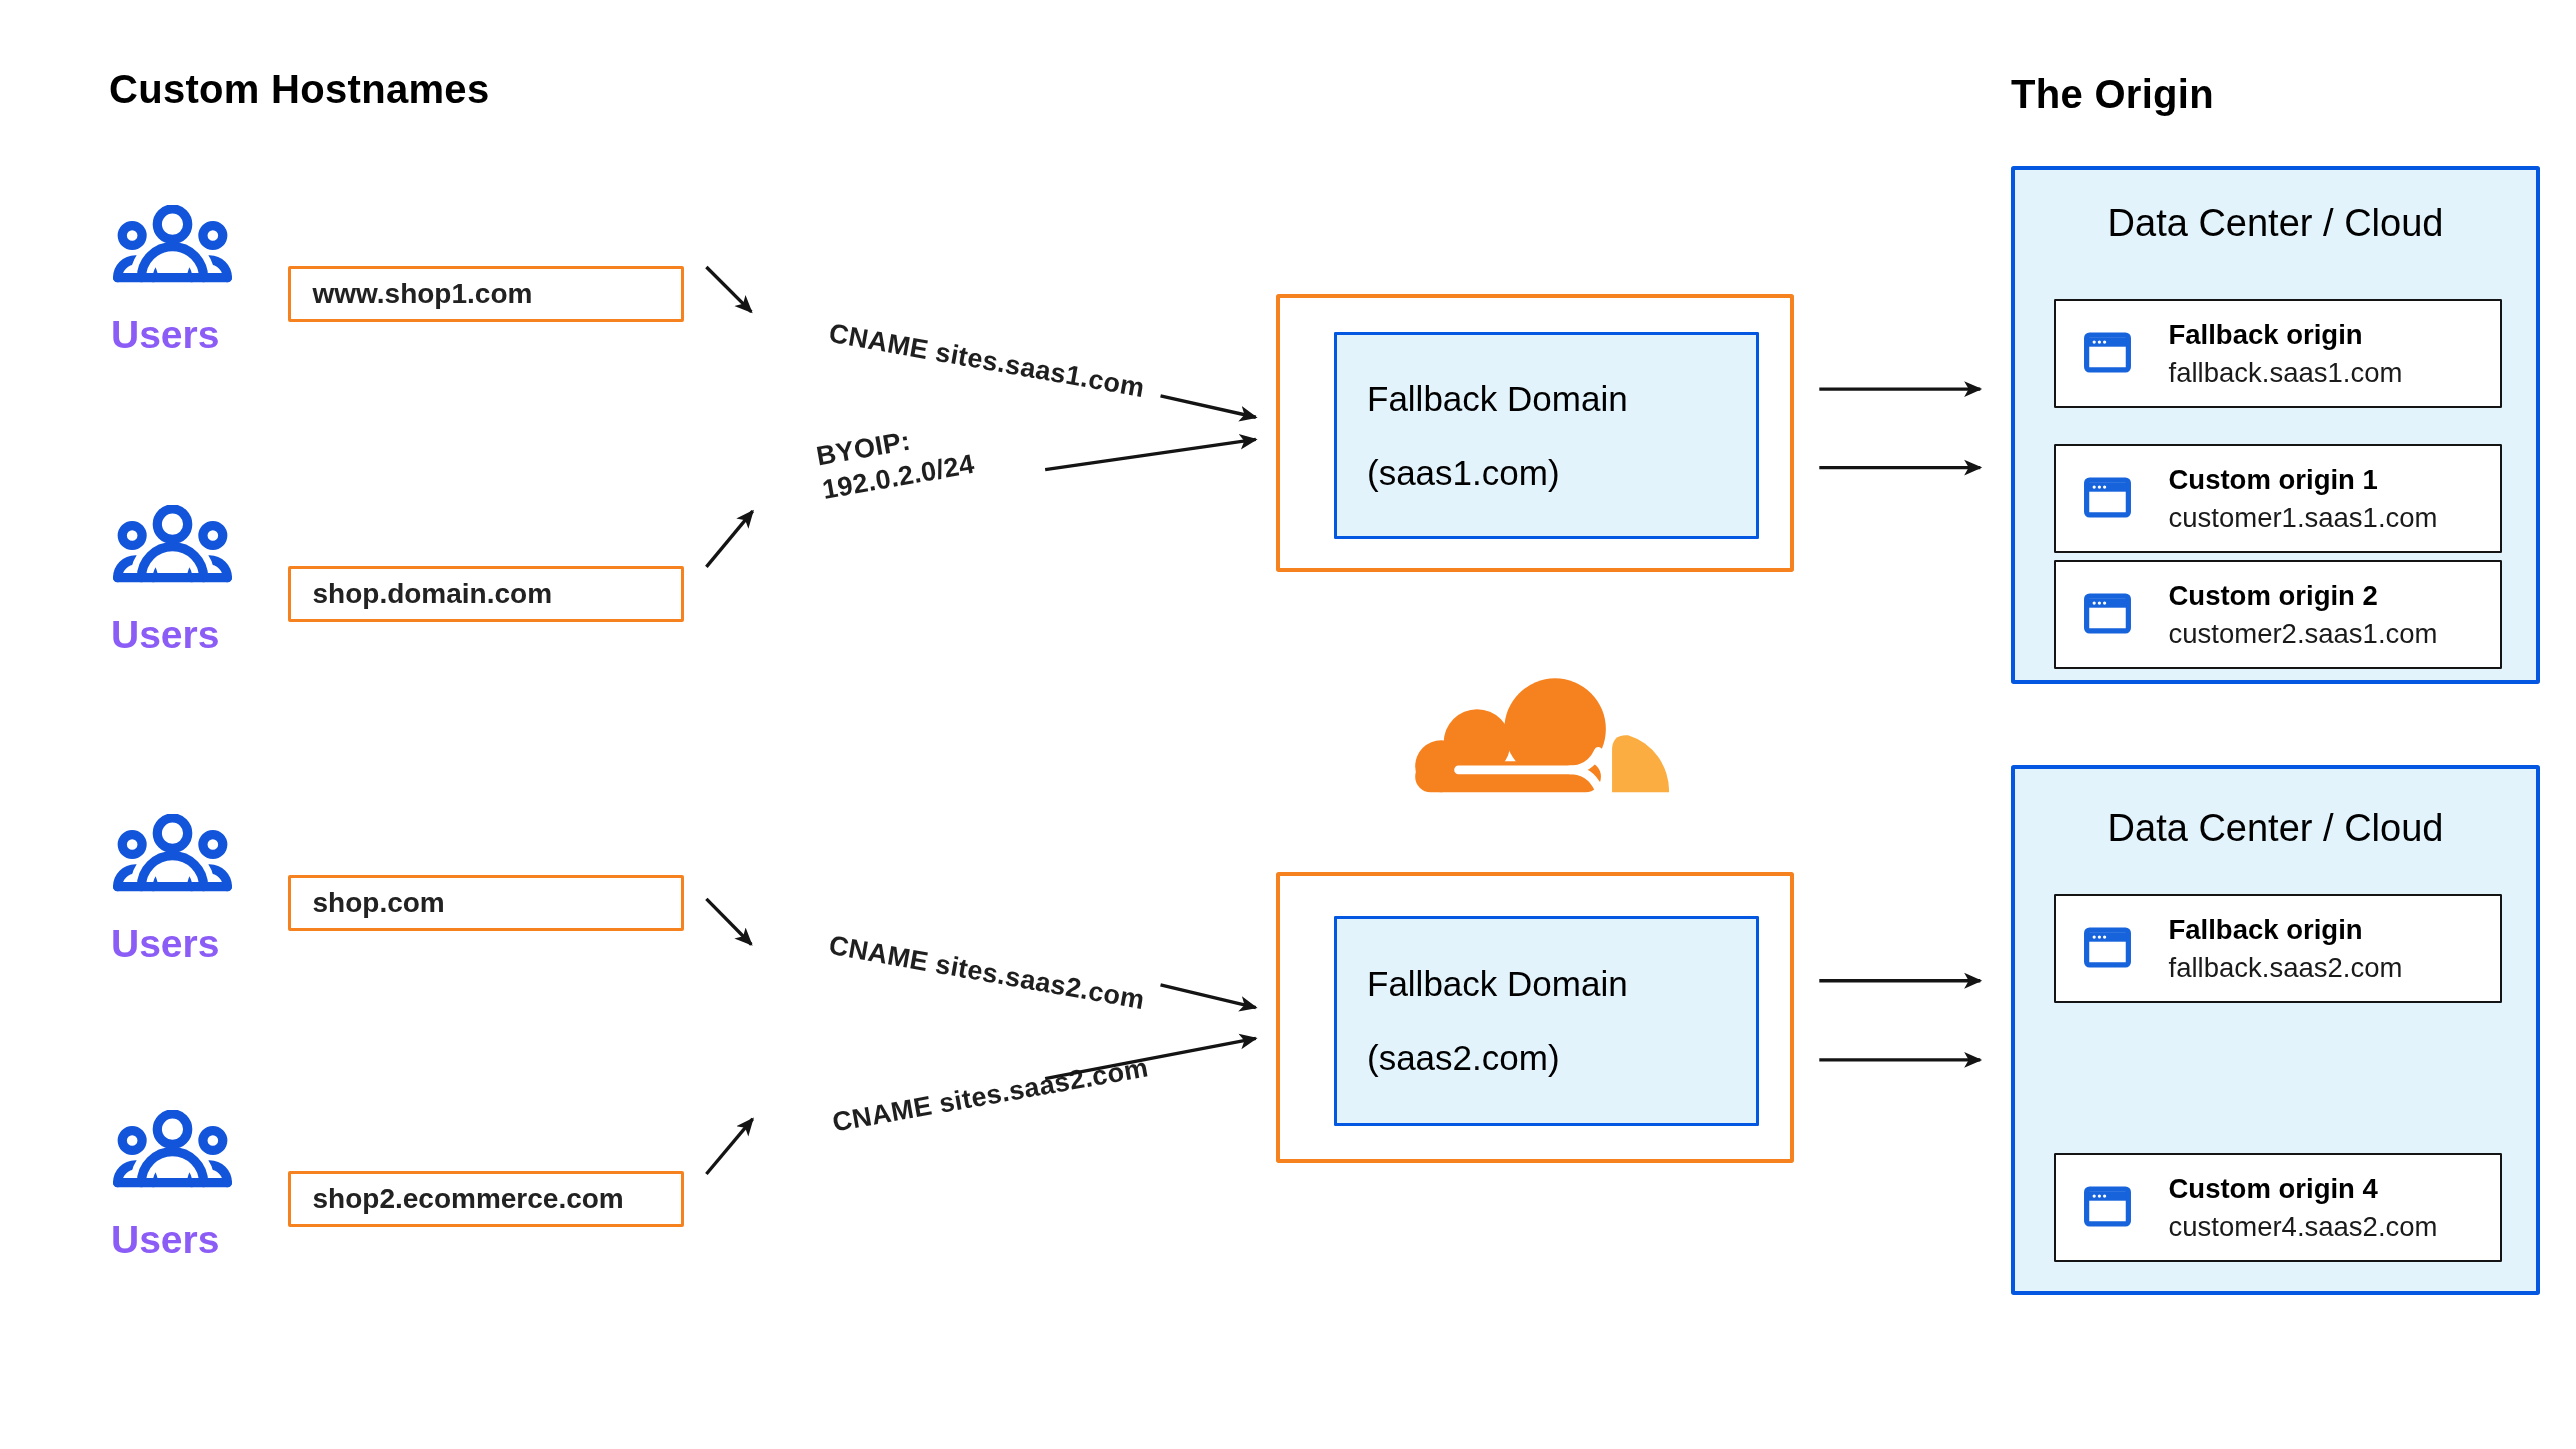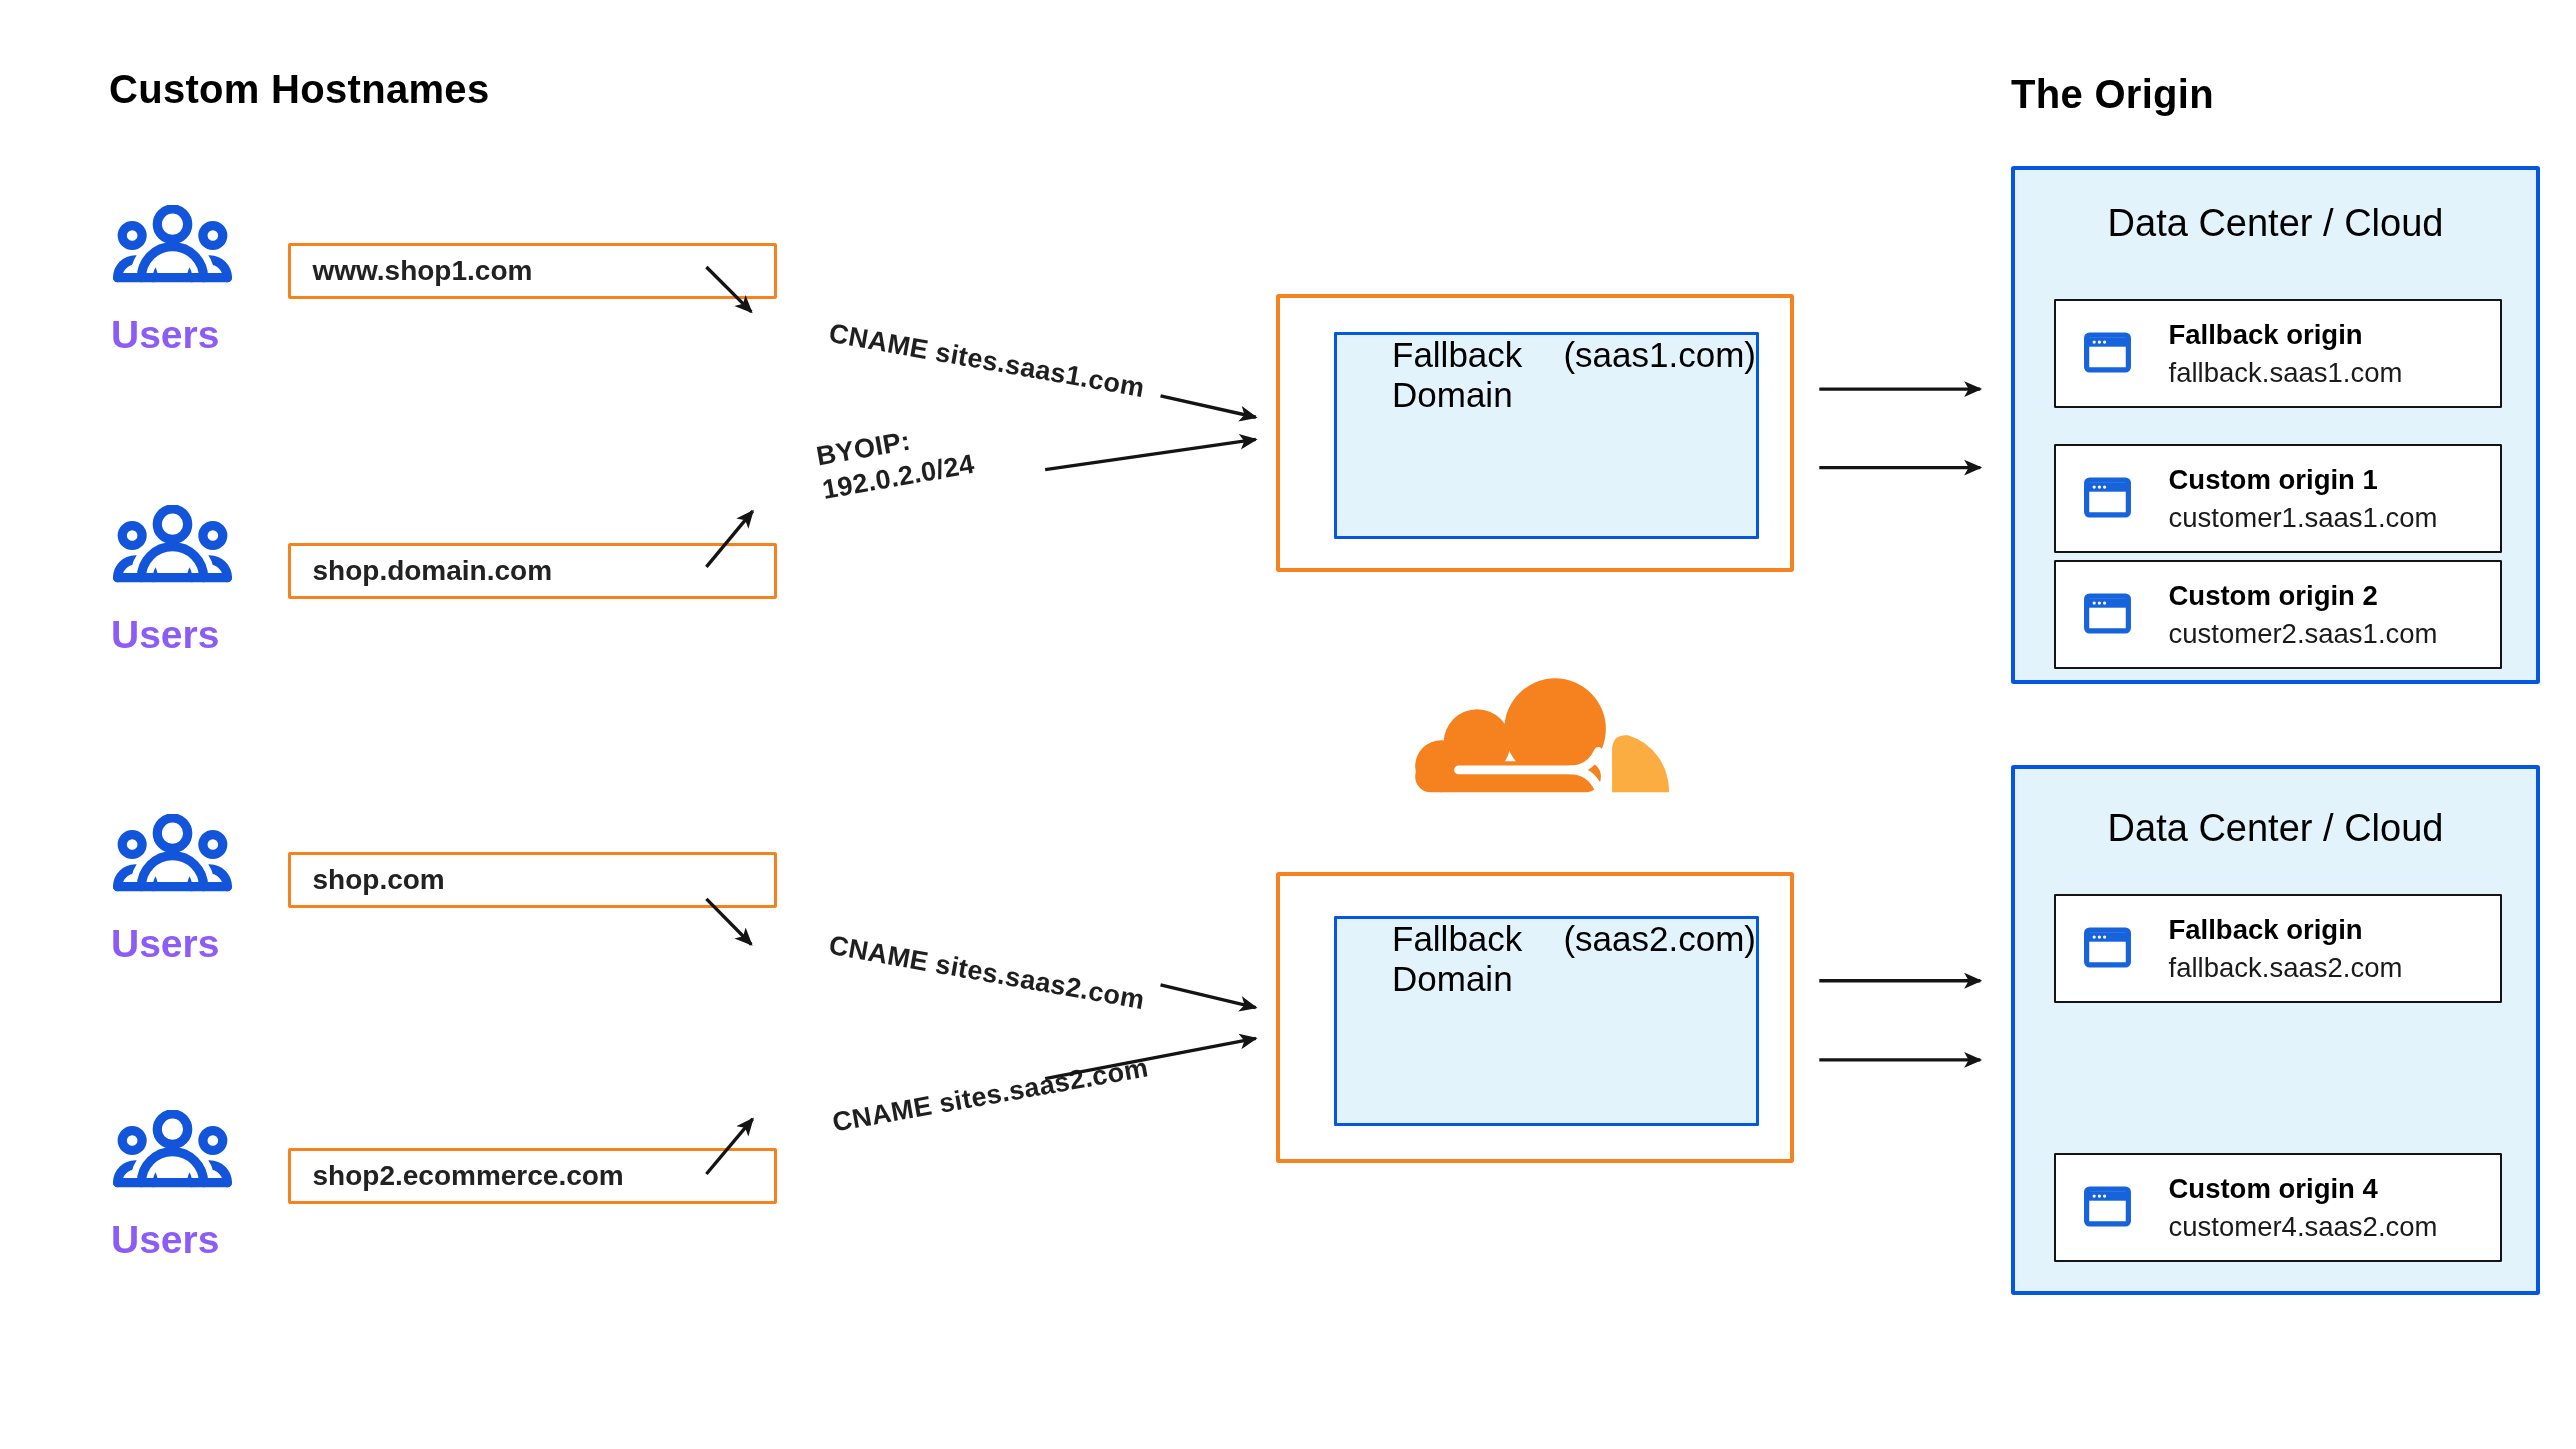--- a/index.html
+++ b/index.html
@@ -4,35 +4,35 @@
 <style>
   html,body{margin:0;padding:0;background:#fff;}
   #canvas{
     position:relative;width:2576px;height:1449px;background:#ffffff;
     font-family:"Liberation Sans",sans-serif;overflow:hidden;color:#111;
   }
   .abs{position:absolute;}
   .heading{font-size:40px;font-weight:700;color:#000;letter-spacing:0.3px;}
   .users-label{font-size:39px;font-weight:700;color:#8b5cf6;}
   .host-box{
-    width:489px;height:56px;border:3.4px solid #F6821F;border-radius:2px;background:#fff;
-    display:flex;align-items:center;box-sizing:border-box;padding-left:21.5px;
+    width:396px;height:56px;border:3.4px solid #F6821F;border-radius:2px;background:#fff;
+    display:flex;align-items:center;box-sizing:border-box;padding-left:21.5px;margin-top:23px;
   }
   .host-box span{font-size:28px;font-weight:700;color:#222;}
   .route-label{
     font-size:27px;font-weight:700;color:#1f1f1f;transform-origin:left top;
     white-space:pre-line;line-height:1.25;letter-spacing:0.3px;
   }
   .fallback-outer{
     border:4px solid #F6821F;border-radius:2.7px;background:#fff;box-sizing:border-box;
   }
   .fallback-inner{
     position:absolute;background:#E2F3FB;border:3.4px solid #0457E0;border-radius:1.3px;
-    box-sizing:border-box;display:flex;flex-direction:row;justify-content:center;
-    padding-left:55px;gap:34px;
+    box-sizing:border-box;display:flex;flex-direction:column;justify-content:center;
+    padding-left:30px;gap:34px;
   }
   .fallback-inner div{font-size:35px;color:#000;}
   .dc-box{
     background:#E2F3FB;border:4px solid #0457E0;border-radius:2.7px;box-sizing:border-box;
   }
   .dc-title{
     position:absolute;left:0;right:0;text-align:center;font-size:38px;color:#000;
   }
   .origin-row{
     position:absolute;left:39px;width:448px;height:109px;background:#fff;

